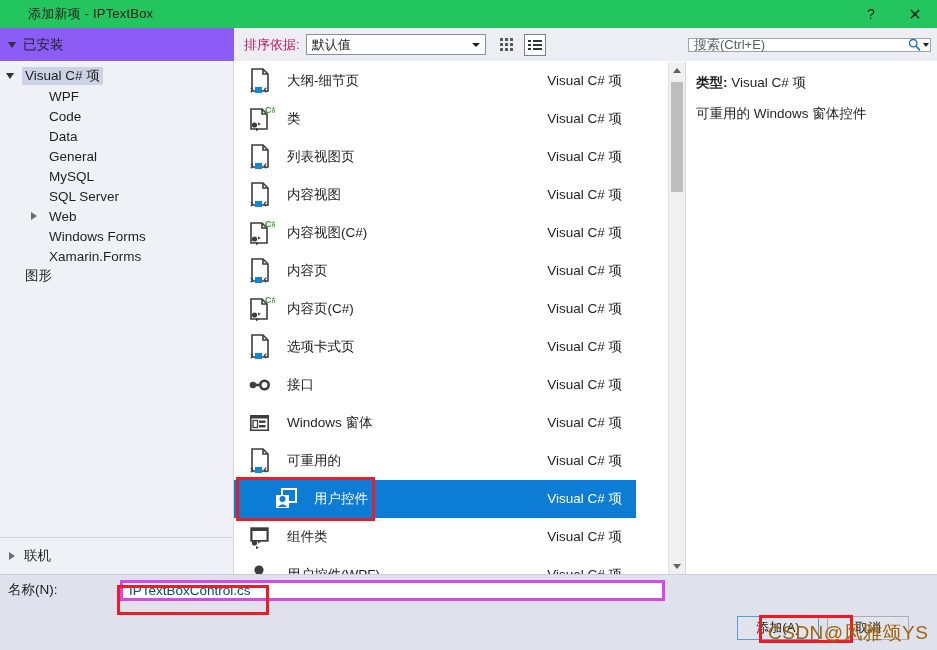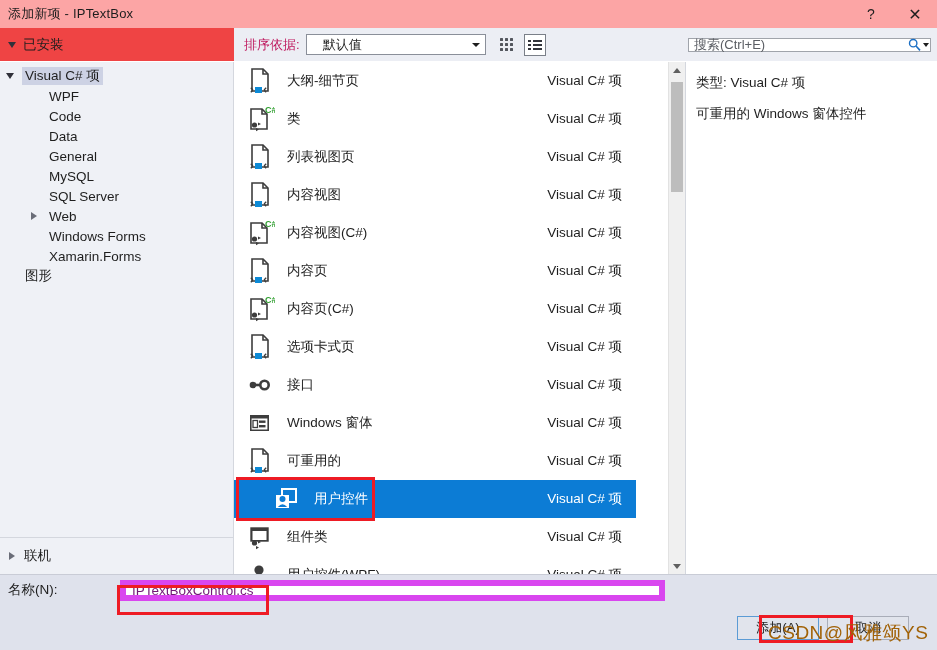--- a/index.html
+++ b/index.html
@@ -19,25 +19,26 @@
     left: 0; top: 0;
     width: 937px; height: 650px;
     background: #ffffff;
     display: flex;
     flex-direction: column;
   }
 
   
   .titlebar {
     height: 28px;
-    background: #fca5a5;
+    background: #22c55e;
     display: flex;
     align-items: center;
     flex: 0 0 28px;
     position: relative;
+    padding-left: 20px;
   }
   .titlebar .title {
     padding-left: 8px;
     font-size: 13px;
     color: #1e1e1e;
     letter-spacing: 0.2px;
   }
   .titlebar .spacer { flex: 1; }
   .tb-btn {
     width: 44px; height: 28px;
@@ -56,21 +57,21 @@
     align-items: center;
     background: #eceef4;
     border-bottom: 1px solid #ffffff;
   }
   .tool-left {
     width: 234px;
     height: 33px;
     display: flex; align-items: center;
     box-sizing: border-box;
     padding-left: 8px;
-    background: #ef4444;
+    background: #8b5cf6;
   }
   .tri {
     width: 0; height: 0;
     display: inline-block;
     margin-right: 7px;
   }
   .tri.down {
     border-left: 4.5px solid transparent;
     border-right: 4.5px solid transparent;
     border-top: 6px solid #30313a;
@@ -96,21 +97,21 @@
   .sort-label { font-size: 13px; color: #be185d; margin-right: 6px; }
   .combo {
     width: 180px; height: 21px;
     border: 1px solid #8a8f99;
     background: #ffffff;
     display: flex; align-items: center;
     font-size: 13px;
     box-sizing: border-box;
     position: relative;
   }
-  .combo .val { padding-left: 5px; flex: 1; color: #1e1e1e; margin-left: 11px; }
+  .combo .val { padding-left: 5px; flex: 1; color: #1e1e1e; }
   .combo .arrow {
     width: 17px; height: 19px;
     display: flex; align-items: center; justify-content: center;
     border-left: 0px;
   }
   .combo .arrow i {
     width: 0; height: 0;
     border-left: 4px solid transparent;
     border-right: 4px solid transparent;
     border-top: 4px solid #1e1e1e;
@@ -310,21 +311,21 @@
     flex: 0 0 251px;
     background: #ffffff;
     box-sizing: border-box;
     padding: 12px 10px 0 10px;
   }
   .info-line {
     font-size: 13.5px;
     margin-bottom: 13px;
     color: #1e1e1e;
   }
-  .info-line b { font-weight: normal; }
+  .info-line b { font-weight: bold; }
 
   
   .bottom {
     flex: 0 0 auto;
     background: #dfe2ec;
     border-top: 1px solid #c9ccd6;
   }
   .namerow {
     height: 30px;
     display: flex;
@@ -332,27 +333,27 @@
     padding-left: 8px;
   }
   .name-label {
     width: 112px;
     font-size: 13.5px;
     color: #1e1e1e;
   }
   .name-input {
     width: 545px;
     height: 21px;
-    border: 6px solid #d946ef;
+    border: 3px solid #d946ef;
     background: #ffffff;
     box-sizing: border-box;
     font-family: "Liberation Sans", sans-serif;
     font-size: 13.5px;
     padding-left: 6px;
-    color: #701a75;
+    color: #0c4a6e;
     outline: none;
   }
   .btnrow {
     height: 45px;
     display: flex;
     align-items: center;
     justify-content: flex-end;
     padding-right: 28px;
     gap: 8px;
     position: relative;

